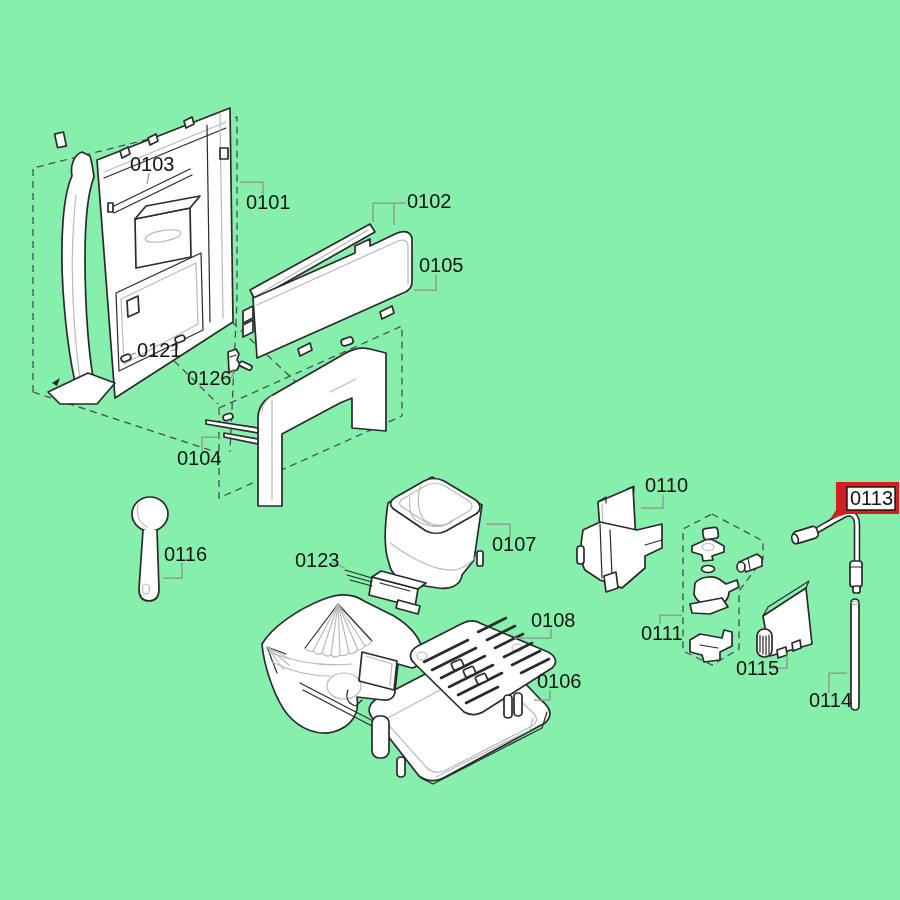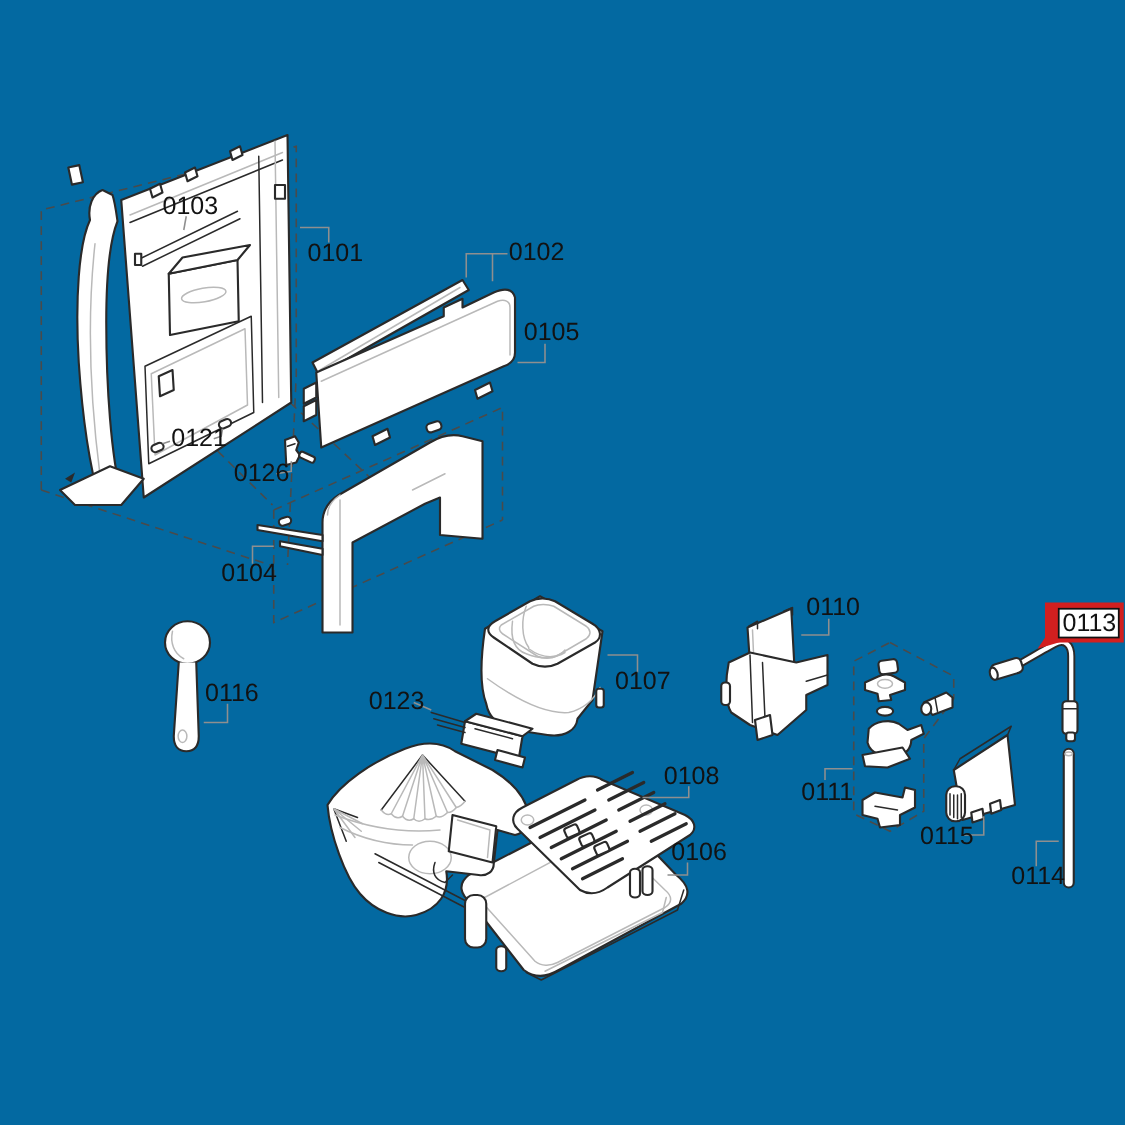--- a/index.html
+++ b/index.html
@@ -1,16 +1,16 @@
 <!DOCTYPE html>
 <html><head>
 <meta charset="utf-8">
 <style>
   html,body{margin:0;padding:0;background:#ffffff;}
-  .stage{position:relative;width:900px;height:900px;background:#0369a1;overflow:hidden;
+  .stage{position:relative;width:900px;height:900px;background:#86efac;overflow:hidden;
          font-family:"Liberation Sans", sans-serif;}
   svg{display:block}
   .inkf{stroke:#2a2a2a;stroke-width:1.7;fill:#ffffff;stroke-linejoin:round;stroke-linecap:round}
   .inkt{stroke:#2a2a2a;stroke-width:1.2;fill:none;stroke-linejoin:round;stroke-linecap:round}
   .lt{stroke:#b9b9b9;stroke-width:1.2;fill:none;stroke-linejoin:round;stroke-linecap:round}
   .ltf{stroke:#b9b9b9;stroke-width:1.2;fill:#ffffff}
   .dash{stroke:#4a4a4a;stroke-width:1.25;fill:none;stroke-dasharray:7 5}
   .leader{stroke:#8f8f8f;stroke-width:1.25;fill:none}
   .lbl{font-family:"Liberation Sans",sans-serif;font-size:20px;fill:#121212}
   .slot{stroke:#2a2a2a;stroke-width:2.6;stroke-linecap:round}

